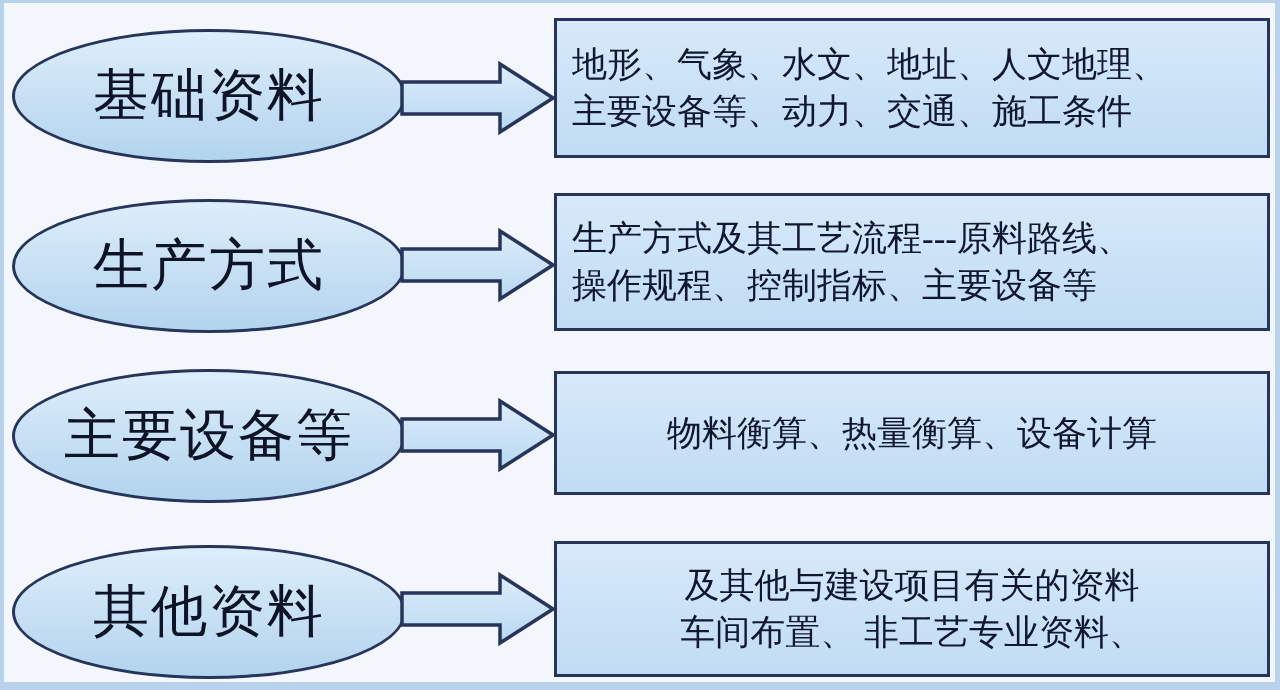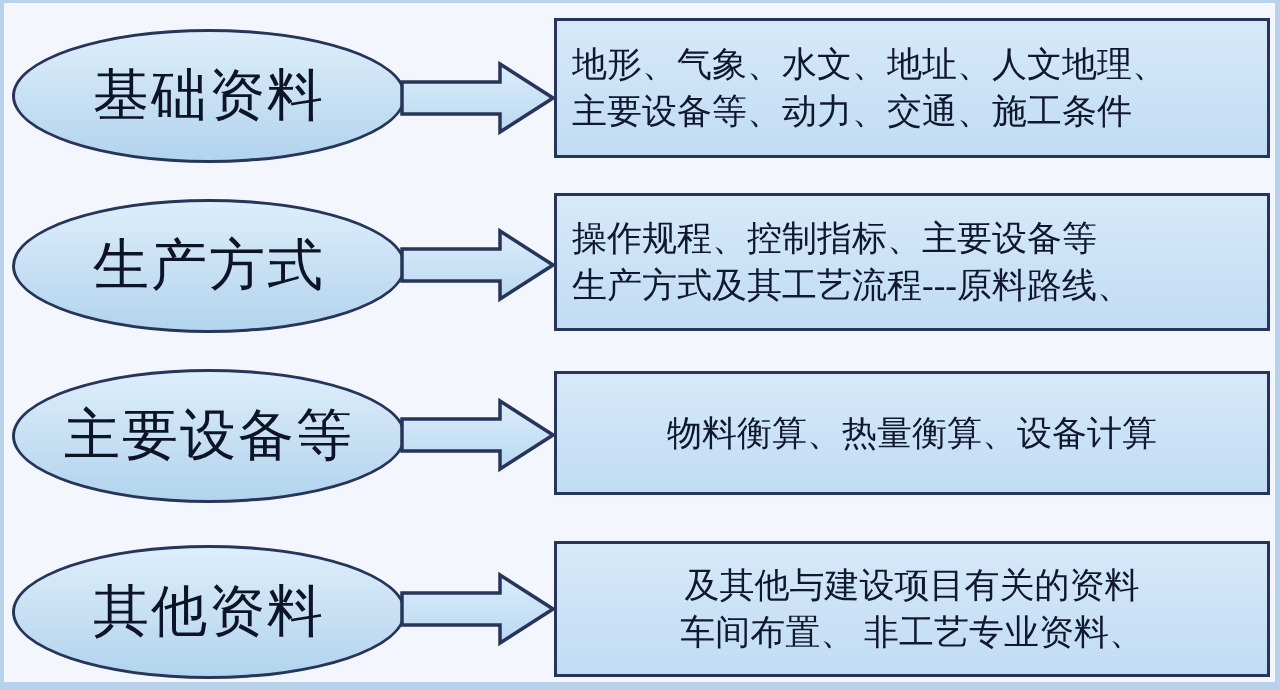--- a/index.html
+++ b/index.html
@@ -86,22 +86,22 @@
   <svg class="arrow r2a" viewBox="0 0 156 80" xmlns="http://www.w3.org/2000/svg">
     <defs>
         <linearGradient id="g2" x1="0" y1="0" x2="0" y2="1">
       <stop offset="0" stop-color="#dcedfb"></stop>
           <stop offset="1" stop-color="#b9d8f0"></stop>
     </linearGradient>
       </defs>
     <polygon points="2,24 100,24 100,6 153,40 100,74 100,56 2,56" fill="url(#g2)" stroke="#27355a" stroke-width="3.5" stroke-linejoin="miter"></polygon>
   </svg>
   <div class="box r2b">
+    <div class="line">生产方式及其工艺流程---原料路线、</div>
     <div class="line">操作规程、控制指标、主要设备等</div>
-    <div class="line">生产方式及其工艺流程---原料路线、</div>
   </div>
 
   <div class="ellipse r3e">
     <span>主要设备等</span>
   </div>
   <svg class="arrow r3a" viewBox="0 0 156 80" xmlns="http://www.w3.org/2000/svg">
     <defs>
         <linearGradient id="g3" x1="0" y1="0" x2="0" y2="1">
       <stop offset="0" stop-color="#dcedfb"></stop>
           <stop offset="1" stop-color="#b9d8f0"></stop>

